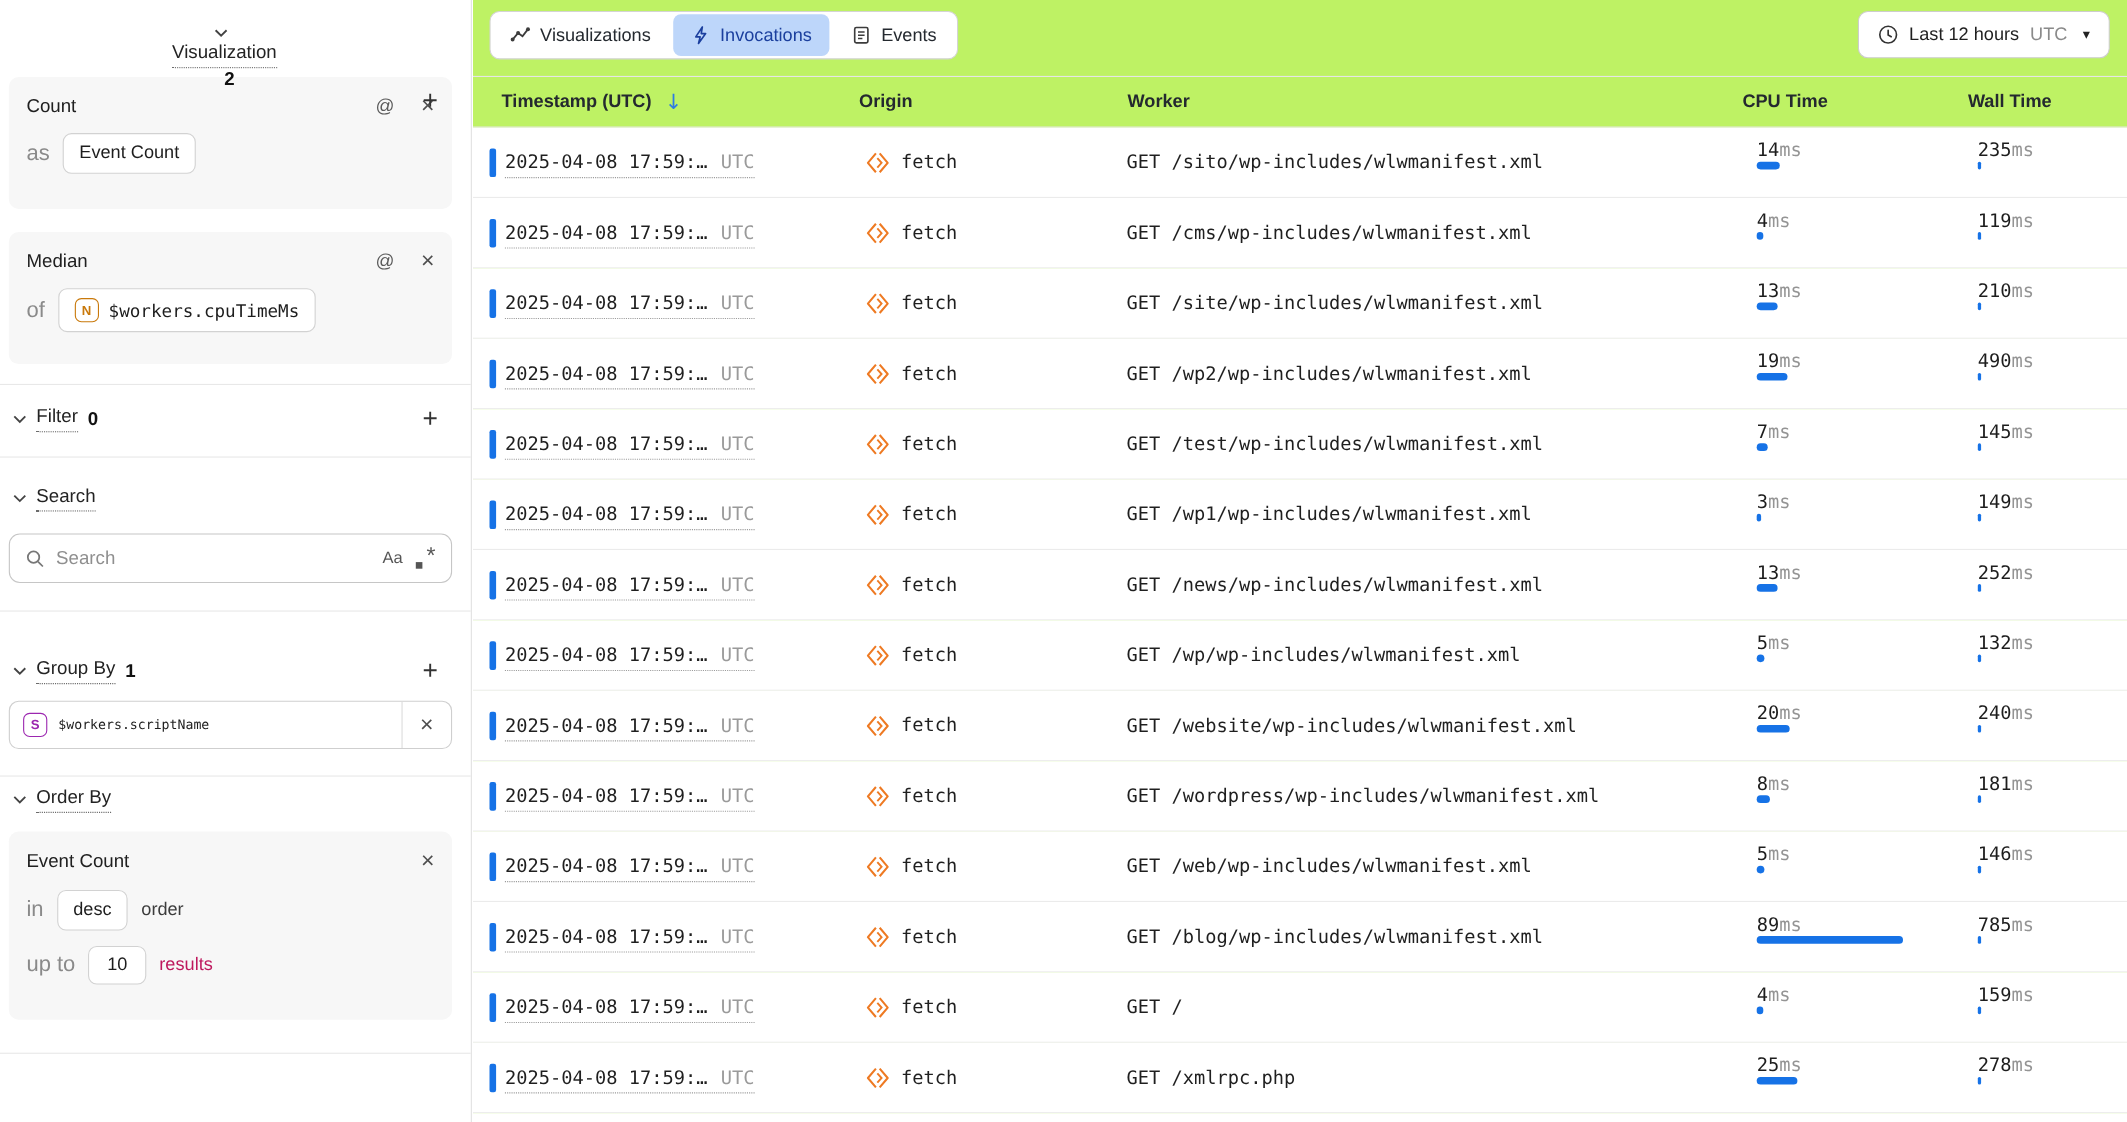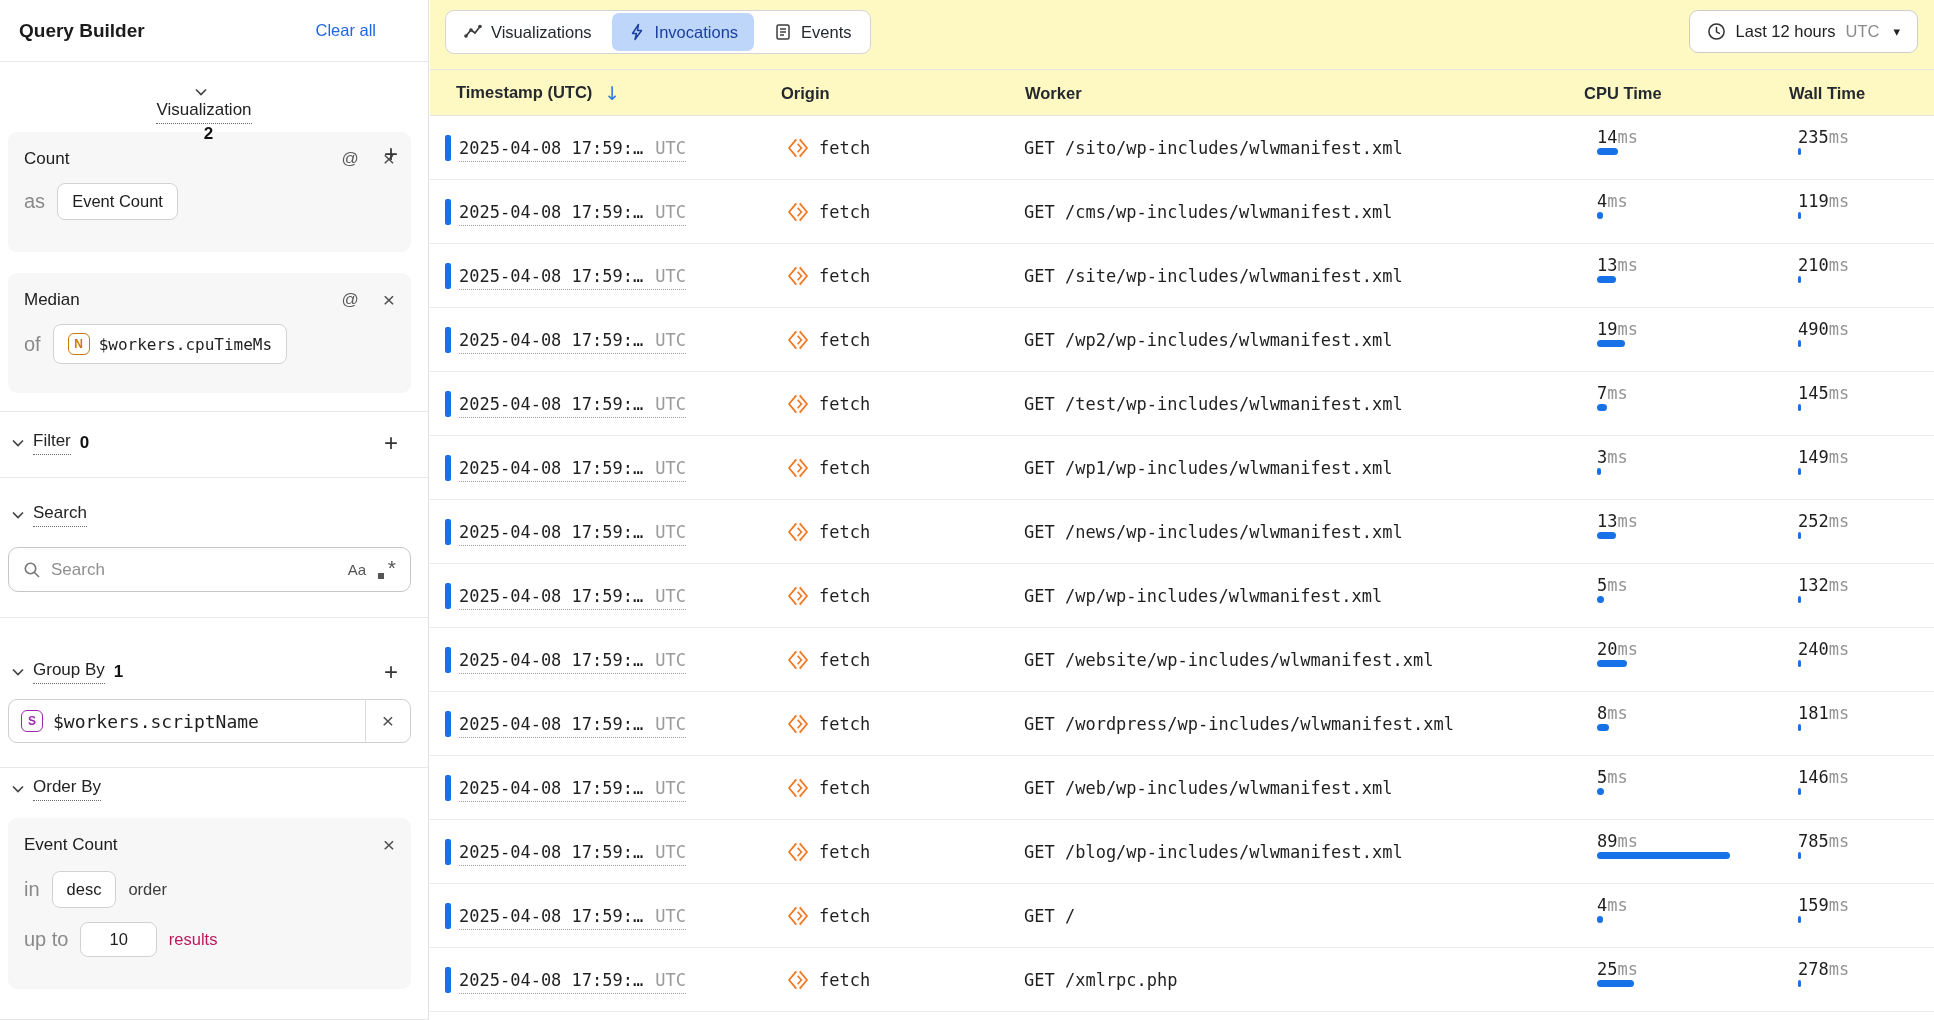--- a/index.html
+++ b/index.html
@@ -44,28 +44,28 @@
   .search-box input { border:none; outline:none; flex:1; font-size:17px; color:#222;
                       font-family:"Liberation Sans", sans-serif; background:transparent; }
   .search-box input::placeholder { color:#8f8f8f; }
   .tool-aa { font-size:15px; color:#555; cursor:pointer; }
   .tool-regex { position:relative; width:20px; height:20px; cursor:pointer; }
   .tool-regex .ast { position:absolute; right:0; top:-4px; font-size:21px; color:#555; }
   .tool-regex .sq  { position:absolute; left:2px; bottom:1px; width:6px; height:6px; background:#555; }
 
   .gchip { margin:12px 17px 0 8px; height:44px; border:1px solid #cfcfcf; border-radius:9px;
            background:#fff; display:flex; align-items:center; padding-left:12px; }
-  .gchip-label { font-size:18px; margin-left:10px; color:#1d1d1d; }
+  .gchip-label { font-size:12px; margin-left:10px; color:#1d1d1d; }
   .gchip-close { margin-left:auto; border-left:1px solid #dcdcdc; width:45px; align-self:stretch;
                  display:flex; align-items:center; justify-content:center; cursor:pointer; }
 
   .ob-row { display:flex; align-items:center; gap:12px; margin-top:16px; font-size:16.5px; }
 
   
-  .main { position:absolute; left:430px; top:0; right:0; height:1020px; overflow:hidden; background:#fef9c3; }
+  .main { position:absolute; left:430px; top:0; right:0; height:1020px; overflow:hidden; background:#bef264; }
   .toolbar { position:relative; height:70px; border-bottom:1px solid #e6e6e6; }
   .tabgroup { position:absolute; left:15px; top:10px; height:44px; border:1px solid #d4d4d4;
               border-radius:9px; display:flex; background:#fff; }
   .tab { display:flex; align-items:center; gap:9px; padding:0 18px; font-size:16.5px; color:#24292f;
          cursor:pointer; border-radius:7px; }
   .tab.active { margin:2px; padding:0 16px; background:#bdd6fa; color:#1b3f9e; font-weight:500; }
   .tab .ticon { width:18px; height:18px; }
 
   .timebtn { position:absolute; right:16px; top:10px; height:43px; border:1px solid #cdcdcd;
              border-radius:9px; display:flex; align-items:center; gap:10px; padding:0 17px;
@@ -93,24 +93,20 @@
   .m-val { font-size:17px; color:#1d1d1d; }
   .m-unit { color:#949494; }
   .bar { margin-top:7px; width:133px; height:7px; background:#d9d9d9; border-radius:4px; overflow:hidden; }
   .fill { height:7px; background:#1672e6; border-radius:4px; }
   .wall-fill { width:3px; }
 </style>
 </head>
 <body>
 
 <div class="sb">
-  <div class="sb-head">
-    <span class="sb-title">Query Builder</span>
-    <span class="link">Clear all</span>
-  </div>
 
   <div class="sec" style="margin-top:22px;flex-direction:column;">
     <svg class="chev" viewBox="0 0 16 16" fill="none">
         <path d="M3 5.5 L8 10.5 L13 5.5" stroke="#444" stroke-width="1.7"></path>
       </svg>
     <span class="sec-label">Visualization</span>
     <span class="sec-count">2</span>
     <span class="sec-add">+</span>
   </div>
 
@@ -217,21 +213,21 @@
     </div>
     <div class="ob-row">
       <span class="muted">in</span>
       <span class="chip">
           <span>desc</span>
         </span>
       <span style="color:#3c3c3c;">order</span>
     </div>
     <div class="ob-row" style="margin-top:14px;">
       <span class="muted">up to</span>
-      <span class="chip" style="padding:7px 28px;text-align:center;">
+      <span class="chip" style="padding:7px 16px;text-align:center;">
           <span>10</span>
         </span>
       <span style="color:#be185d;">results</span>
     </div>
   </div>
 
   <div class="divider" style="margin-top:30px;"></div>
 </div>
 
 <div class="main">

